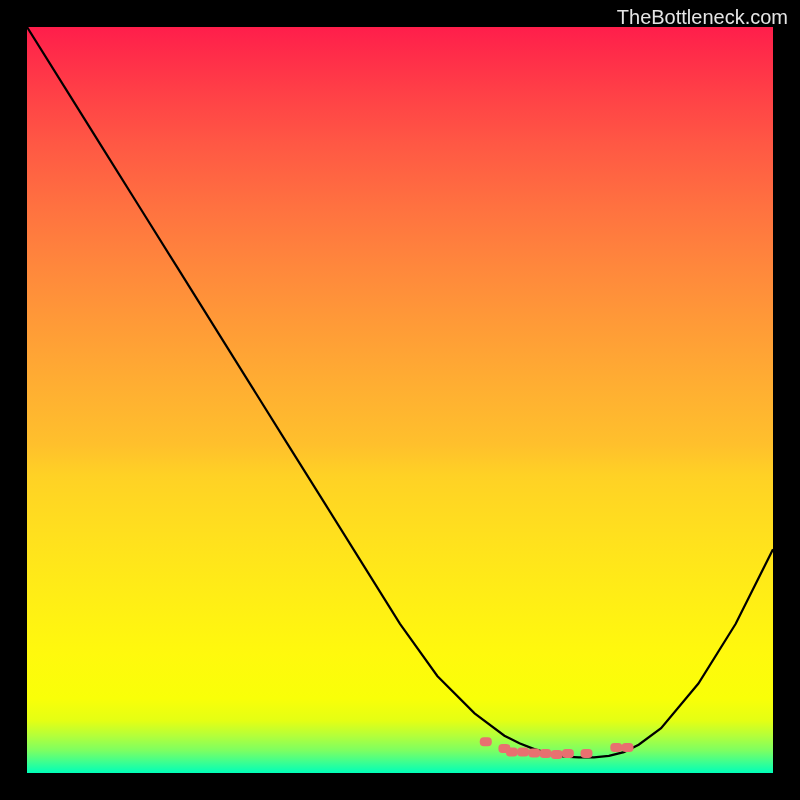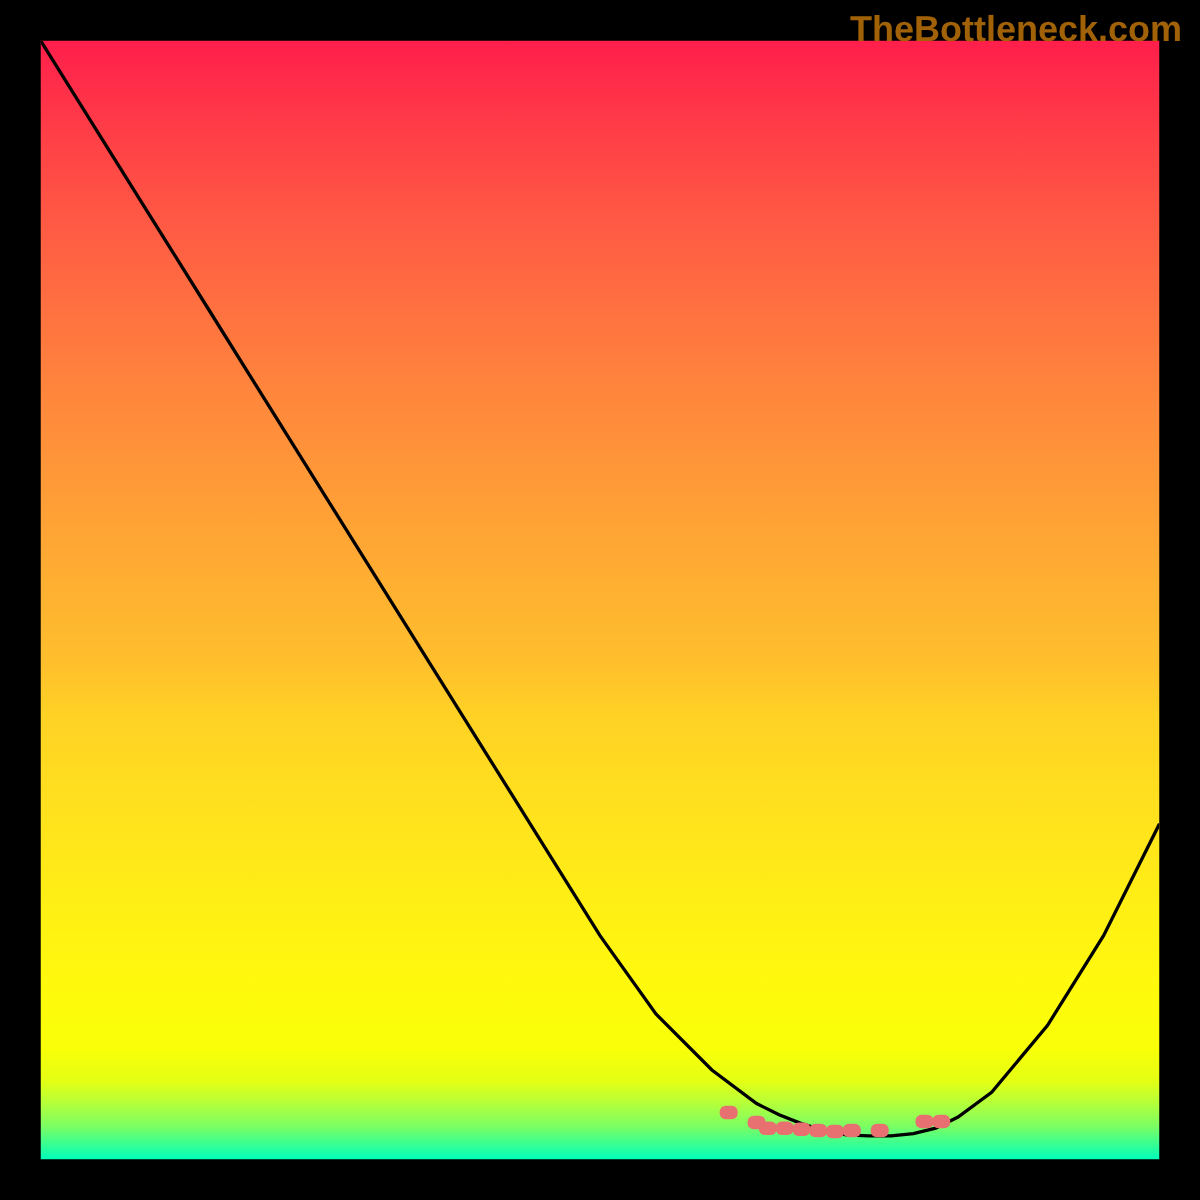--- a/index.html
+++ b/index.html
@@ -7,23 +7,23 @@
     width: 800px;
     height: 800px;
     background: #000;
     position: relative;
     font-family: Arial, sans-serif;
   }
   .watermark {
     position: absolute;
     top: 6px;
     right: 12px;
-    color: #a16207;
-    font-size: 24px;
-    font-weight: 700;
+    color: #e5e5e5;
+    font-size: 20px;
+    font-weight: 400;
     z-index: 10;
   }
   .chart-area {
     position: absolute;
     left: 27px;
     top: 27px;
     width: 746px;
     height: 746px;
     overflow: hidden;
   }

